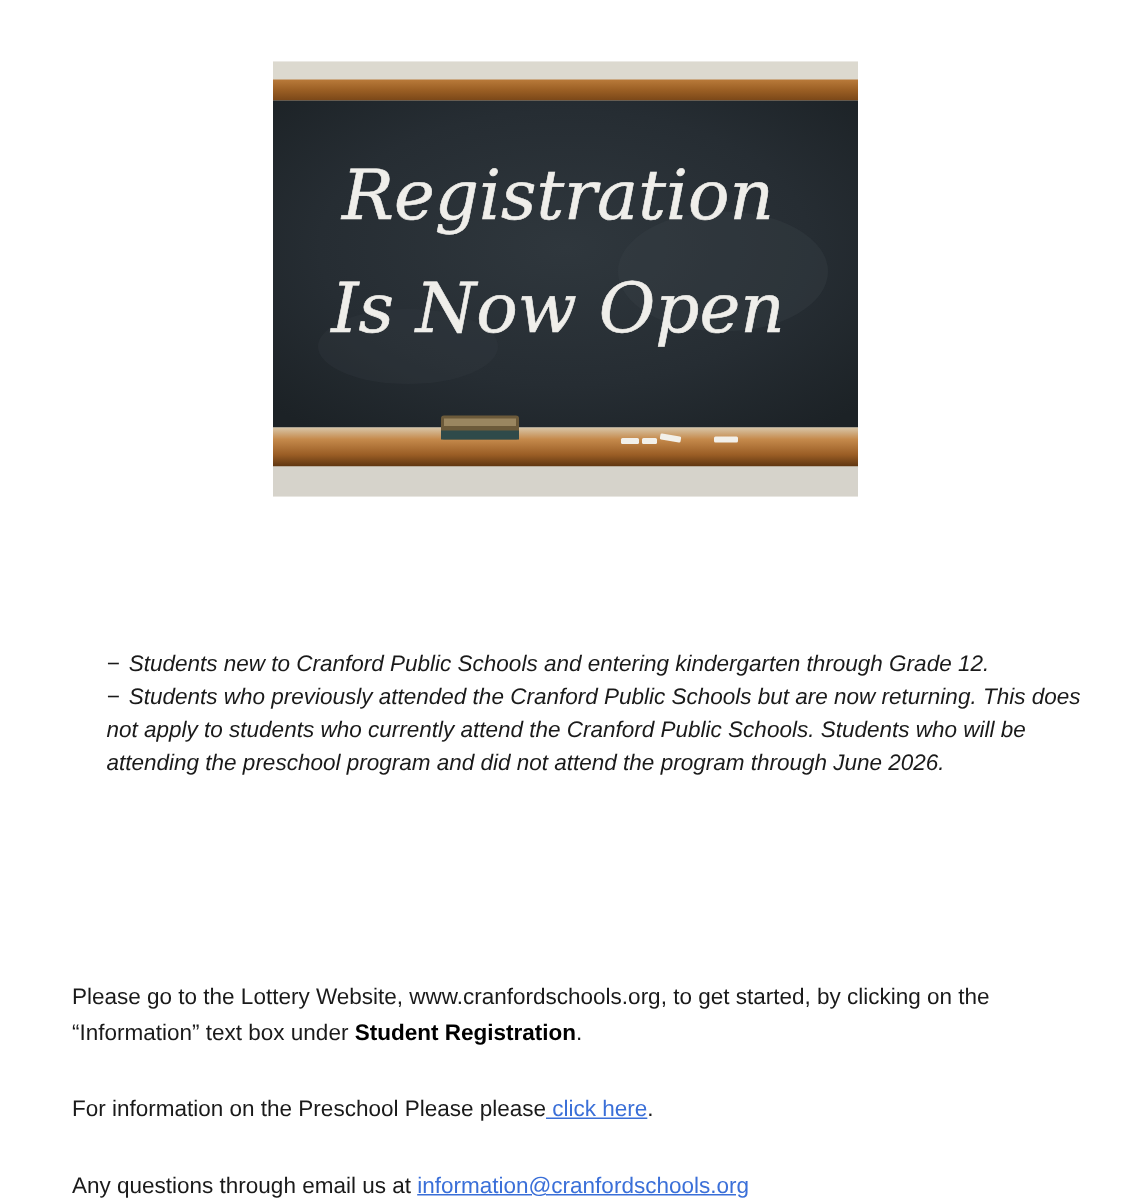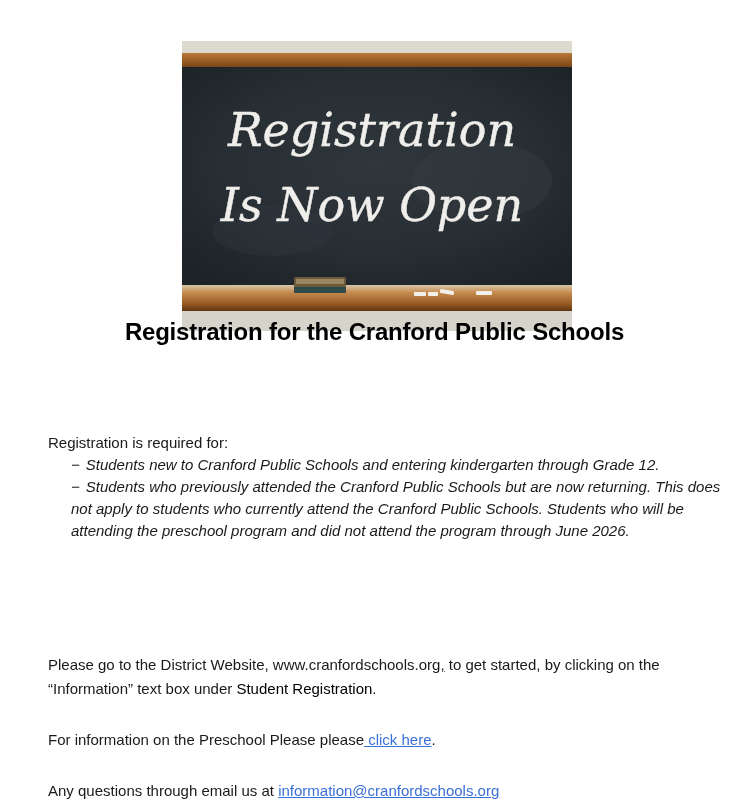--- a/index.html
+++ b/index.html
@@ -56,21 +56,21 @@
     }
     .req-list li { margin: 0; font-style: italic; }
     .dash { margin-right: 6px; }
     .p-website { position: absolute; left: 48px; top: 638px; width: 680px; font-size: 15px; line-height: 24px; color:#1a1a1a; }
     .p-lottery { position: absolute; left: 48px; top: 714px; width: 680px; font-size: 15px; line-height: 22px; color:#1a1a1a; }
     .p-email { position: absolute; left: 48px; top: 765px; width: 680px; font-size: 15px; line-height: 22px; color:#1a1a1a; }
     a.link {
       color: #3a6fd8;
     }
     .plain-underline { text-decoration: underline; }
-    b { font-weight: normal; color: #000; }
+    b { font-weight: bold; color: #000; }
   </style>
 </head>
 <body>
 
 <div class="hero">
   <svg width="390" height="290" viewBox="0 0 390 290" xmlns="http://www.w3.org/2000/svg">
     <defs>
       <radialGradient id="boardGrad" cx="50%" cy="45%" r="70%">
         <stop offset="0%" stop-color="#2f373d"></stop>
         <stop offset="60%" stop-color="#262d33"></stop>
@@ -112,32 +112,30 @@
     <rect x="232" y="251" width="12" height="4" rx="1" fill="#f2f0ea"></rect>
     <rect x="246" y="251" width="10" height="4" rx="1" fill="#f2f0ea"></rect>
     <rect x="258" y="249" width="14" height="4" rx="1" fill="#f2f0ea" transform="rotate(10 265 251)"></rect>
     <rect x="294" y="250" width="16" height="4" rx="1" fill="#f2f0ea"></rect>
 
     <rect x="0" y="270" width="390" height="20" fill="#d6d3cb"></rect>
   </svg>
 </div>
 
 <div class="headline">
-  <div>Registration for the Cranford Public Schools</div>
 </div>
 
 <div class="body-text">
-  <p class="req-intro">Registration is required for:</p>
   <ul class="req-list">
     <li>
       <span class="dash">−</span><span>Students new to Cranford Public Schools and entering kindergarten through Grade 12.</span>
     </li>
     <li>
       <span class="dash">−</span><span>Students who previously attended the Cranford Public Schools but are now returning. This does not apply to students who currently attend the Cranford Public Schools. Students who will be attending the preschool program and did not attend the program through June 2026.</span>
     </li>
   </ul>
 </div>
 
-<p class="p-website"><span>Please go to the District Website, www.cranfordschools.org</span><span class="plain-underline">,</span><span> to get started, by clicking on the “Information” text box under </span><b>Student Registration</b><span>.</span></p>
+<p class="p-website"><span>Please go to the Lottery Website, www.cranfordschools.org</span><span class="plain-underline">,</span><span> to get started, by clicking on the “Information” text box under </span><b>Student Registration</b><span>.</span></p>
 
 <p class="p-lottery"><span>For information on the Preschool Please please</span><a class="link" href="#"> click here</a><span>.</span></p>
 
 <p class="p-email"><span>Any questions through email us at </span><a class="link" href="#">information@cranfordschools.org</a></p>
 
 </body></html>

